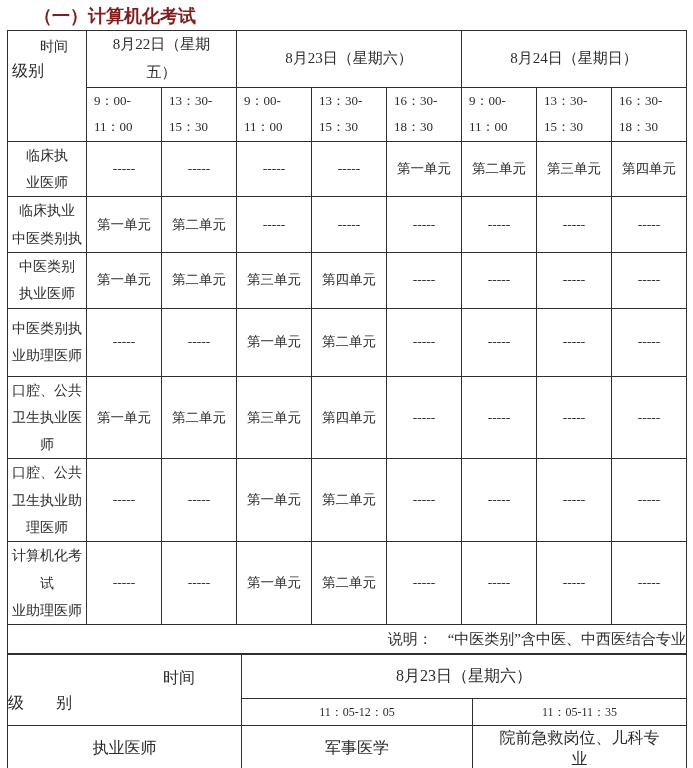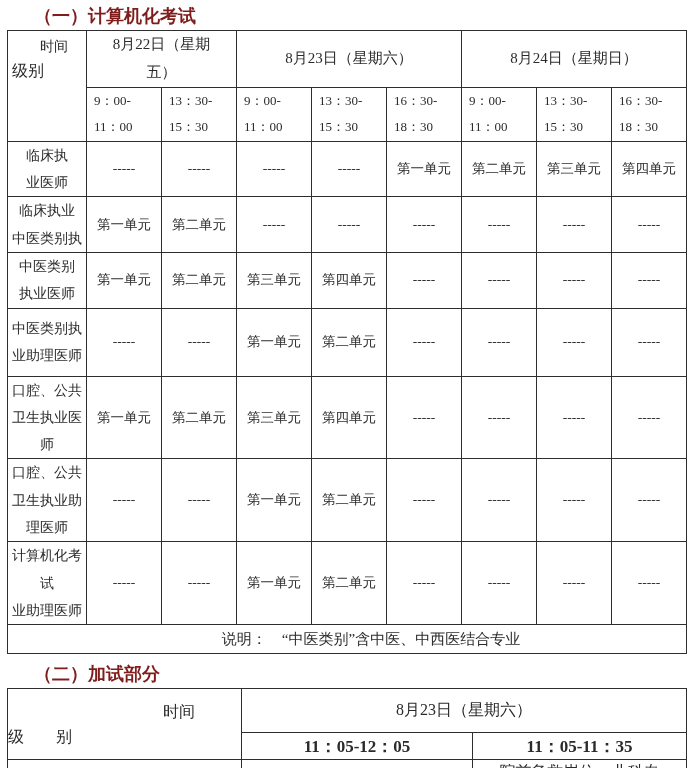--- a/index.html
+++ b/index.html
@@ -26,29 +26,29 @@
   .t1 .r-time td{
     height:48px;font-size:13px;text-align:left;padding-left:7px;
     line-height:2.05;white-space:pre-line;
   }
   .t1 .row-label{font-size:14px;line-height:1.95;white-space:pre-line;}
   .t1 .rh-s{height:47px;}
   .t1 .rh-m{height:68px;}
   .t1 .rh-l1{height:71px;}
   .t1 .rh-l2{height:73px;}
   .t1 .r-note td{
-    height:28px;text-align:center;padding-left:48px;font-size:15px;
+    height:28px;text-align:right;padding-left:48px;font-size:15px;
   }
   .corner{position:relative;}
   .corner .c-time{position:absolute;top:3px;right:18px;font-size:14px;}
   .corner .c-level{position:absolute;top:25px;left:4px;font-size:16px;}
   
   .t2 td{font-size:16px;}
   .t2 .r2-date td{height:43px;font-size:16px;}
-  .t2 .r2-time td{height:26px;font-size:17px;font-weight:bold;}
+  .t2 .r2-time td{height:26px;font-size:12px;}
   .t2 .r2-body1 td{height:45px;line-height:1.3;white-space:pre-line;}
   .corner2{position:relative;}
   .corner2 .c-time{position:absolute;top:13px;right:46px;font-size:16px;}
   .corner2 .c-level{position:absolute;top:38px;left:0;font-size:16px;}
 </style>
 </head>
 <body>
 
 <div class="page">
 
@@ -182,21 +182,20 @@
         <td>-----</td>
         <td>-----</td>
       </tr>
 
       <tr class="r-note">
         <td colspan="9">说明：　“中医类别”含中医、中西医结合专业</td>
       </tr>
     </tbody>
   </table>
 
-  <div class="sec-heading second">（二）加试部分</div>
 
   <table class="t2">
     <colgroup>
       <col style="width:234px">
         <col style="width:231px">
         <col style="width:214px">
     </colgroup>
     <tbody>
       <tr class="r2-date">
         <td class="corner2" rowspan="2">

